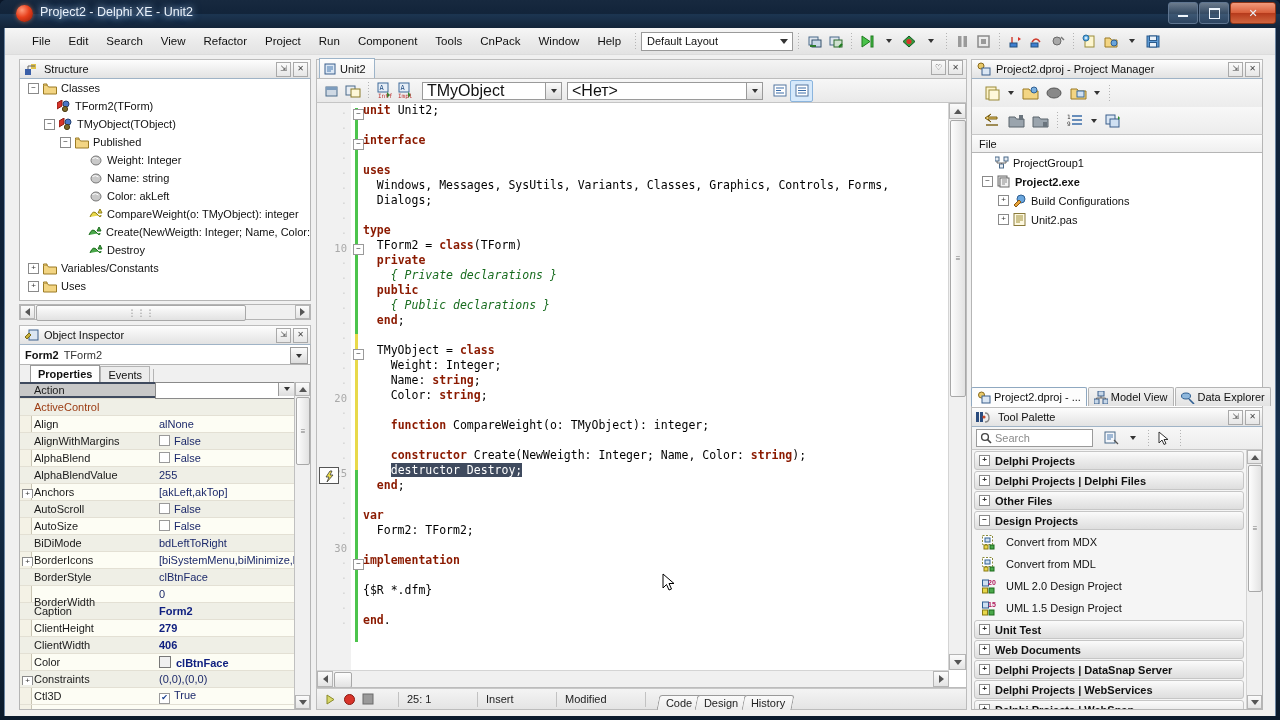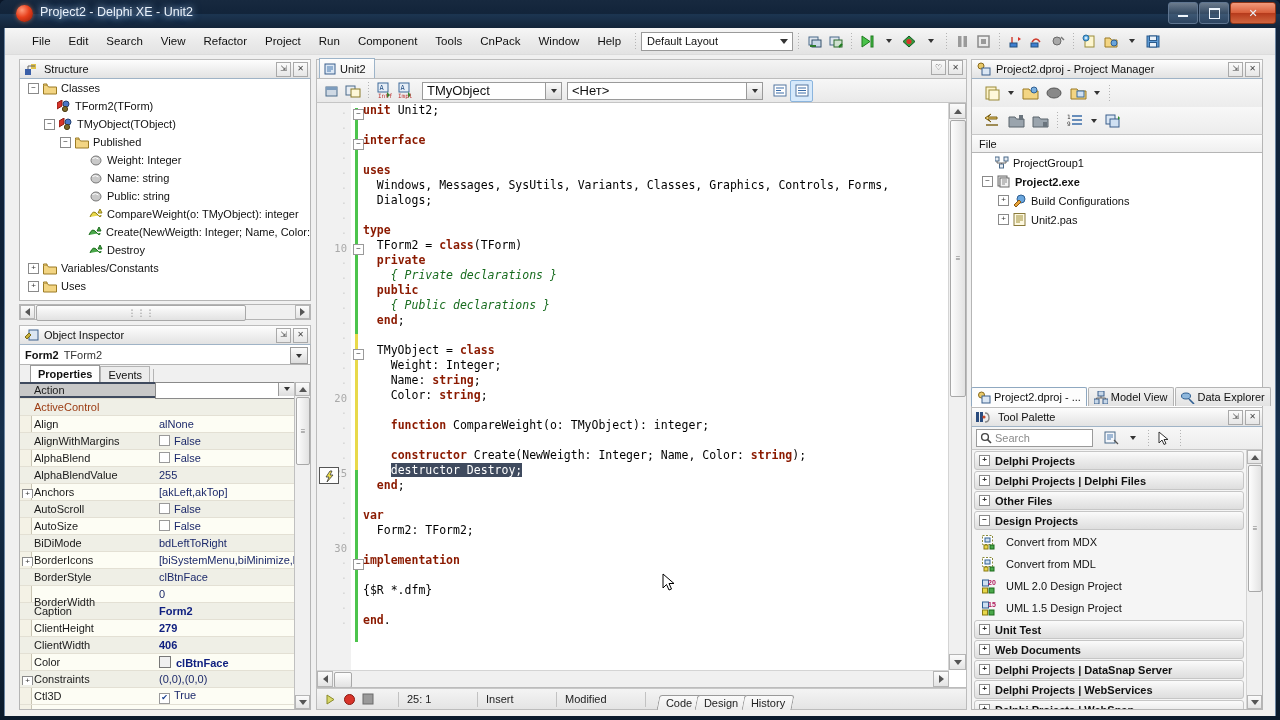--- a/index.html
+++ b/index.html
@@ -122,21 +122,21 @@
     border:1px solid #9db4c9;border-bottom:none;margin-left:2px;
     display:flex;align-items:center;padding:0 8px 0 4px;font-size:11px;color:#111;
   }
   .ed-toolbar{
     height:24px;background:linear-gradient(180deg,#f7f7f7,#e9e9e9);
     border-left:1px solid #bcbcbc;border-right:1px solid #bcbcbc;border-bottom:1px solid #c5c5c5;
     display:flex;align-items:center;padding-left:4px;box-sizing:border-box;
   }
   .combo{
     height:18px;border:1px solid #9a9a9a;background:#fff;display:flex;align-items:center;
-    padding-left:4px;font-size:13px;color:#111;position:relative;box-sizing:border-box;
+    padding-left:4px;font-size:16px;color:#111;position:relative;box-sizing:border-box;
   }
   .combo .cbtn{position:absolute;right:0;top:0;width:15px;height:16px;
     background:linear-gradient(180deg,#fbfbfb,#dcdcdc);border-left:1px solid #9a9a9a;
     display:flex;align-items:center;justify-content:center;}
   .editor-body{
     position:absolute;left:0;right:0;top:44px;bottom:22px;
     background:#fff;border:1px solid #bcbcbc;border-top:none;box-sizing:border-box;overflow:hidden;
   }
   .code-area{position:absolute;left:0;top:0;right:18px;bottom:17px;overflow:hidden;background:#fff;}
   .ln-margin{position:absolute;left:0;top:0;width:34px;bottom:0;background:#f1f1f1;border-right:1px solid #e0e0e0;}
@@ -417,21 +417,21 @@
               </div>
               <div class="trow">
                 <span style="display:inline-block;width:52px"></span>
                 <span style="display:inline-block;width:9px;"></span>
                 <span style="display:inline-flex;align-items:center;margin-left:4px;">
                   <svg width="14" height="13">
                     <ellipse cx="7" cy="6.5" rx="5" ry="4.5" fill="#c9c9c9" stroke="#777"></ellipse>
                     <path d="M3.5 4.5q3-2 6 .5" stroke="#fff" fill="none"></path>
                   </svg>
                 </span>
-                <span class="lbl">Public: string</span>
+                <span class="lbl">Color: akLeft</span>
               </div>
               <div class="trow">
                 <span style="display:inline-block;width:52px"></span>
                 <span style="display:inline-block;width:9px;"></span>
                 <span style="display:inline-flex;align-items:center;margin-left:4px;">
                   <svg width="14" height="13">
                     <path d="M1 9q3-8 7-3t4 1" fill="#e8d84a" stroke="#8a7a12" stroke-width="1"></path>
                     <polygon points="11,1 13,5 9,5" fill="#e8d84a" stroke="#8a7a12"></polygon>
                   </svg>
                 </span>

